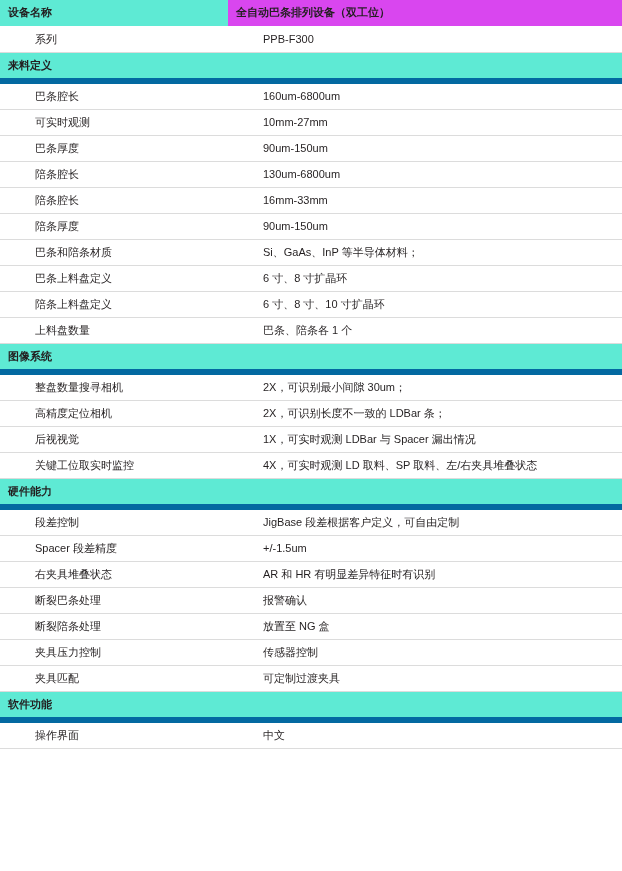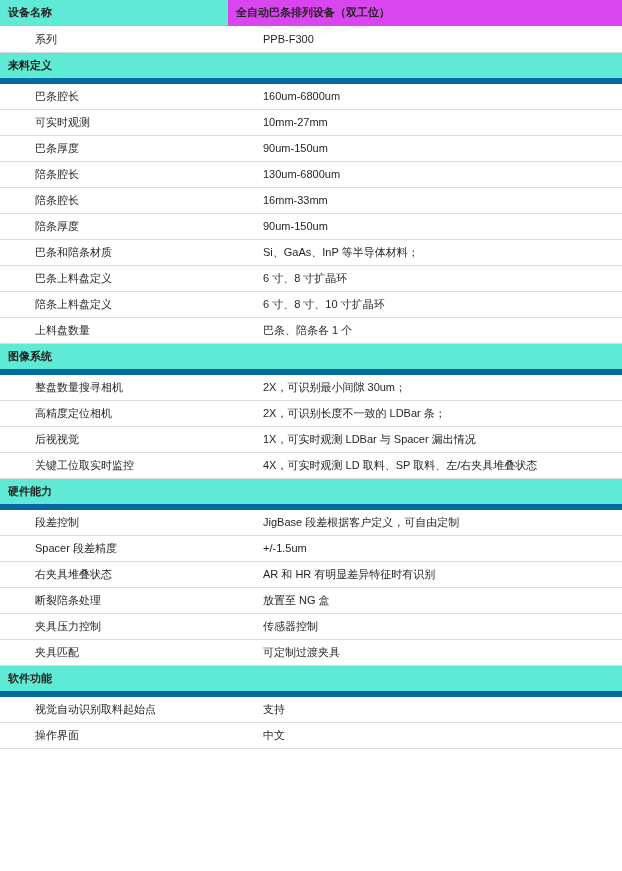--- a/index.html
+++ b/index.html
@@ -150,36 +150,36 @@
       </tr>
       <tr class="row-data">
         <td class="label">Spacer 段差精度</td>
         <td class="val">+/-1.5um</td>
       </tr>
       <tr class="row-data">
         <td class="label">右夹具堆叠状态</td>
         <td class="val">AR 和 HR 有明显差异特征时有识别</td>
       </tr>
       <tr class="row-data">
+        <td class="label">断裂巴条处理</td>
+        <td class="val">报警确认</td>
+      </tr>
+      <tr class="row-data">
         <td class="label">断裂陪条处理</td>
         <td class="val">放置至 NG 盒</td>
       </tr>
       <tr class="row-data">
         <td class="label">夹具压力控制</td>
         <td class="val">传感器控制</td>
       </tr>
       <tr class="row-data">
         <td class="label">夹具匹配</td>
         <td class="val">可定制过渡夹具</td>
       </tr>
       <tr class="row-section">
         <td colspan="2" class="label">软件功能</td>
       </tr>
       <tr class="row-data">
-        <td class="label">视觉自动识别取料起始点</td>
-        <td class="val">支持</td>
-      </tr>
-      <tr class="row-data">
         <td class="label">操作界面</td>
         <td class="val">中文</td>
       </tr>
     </tbody>
 </table>
 
 </body></html>

